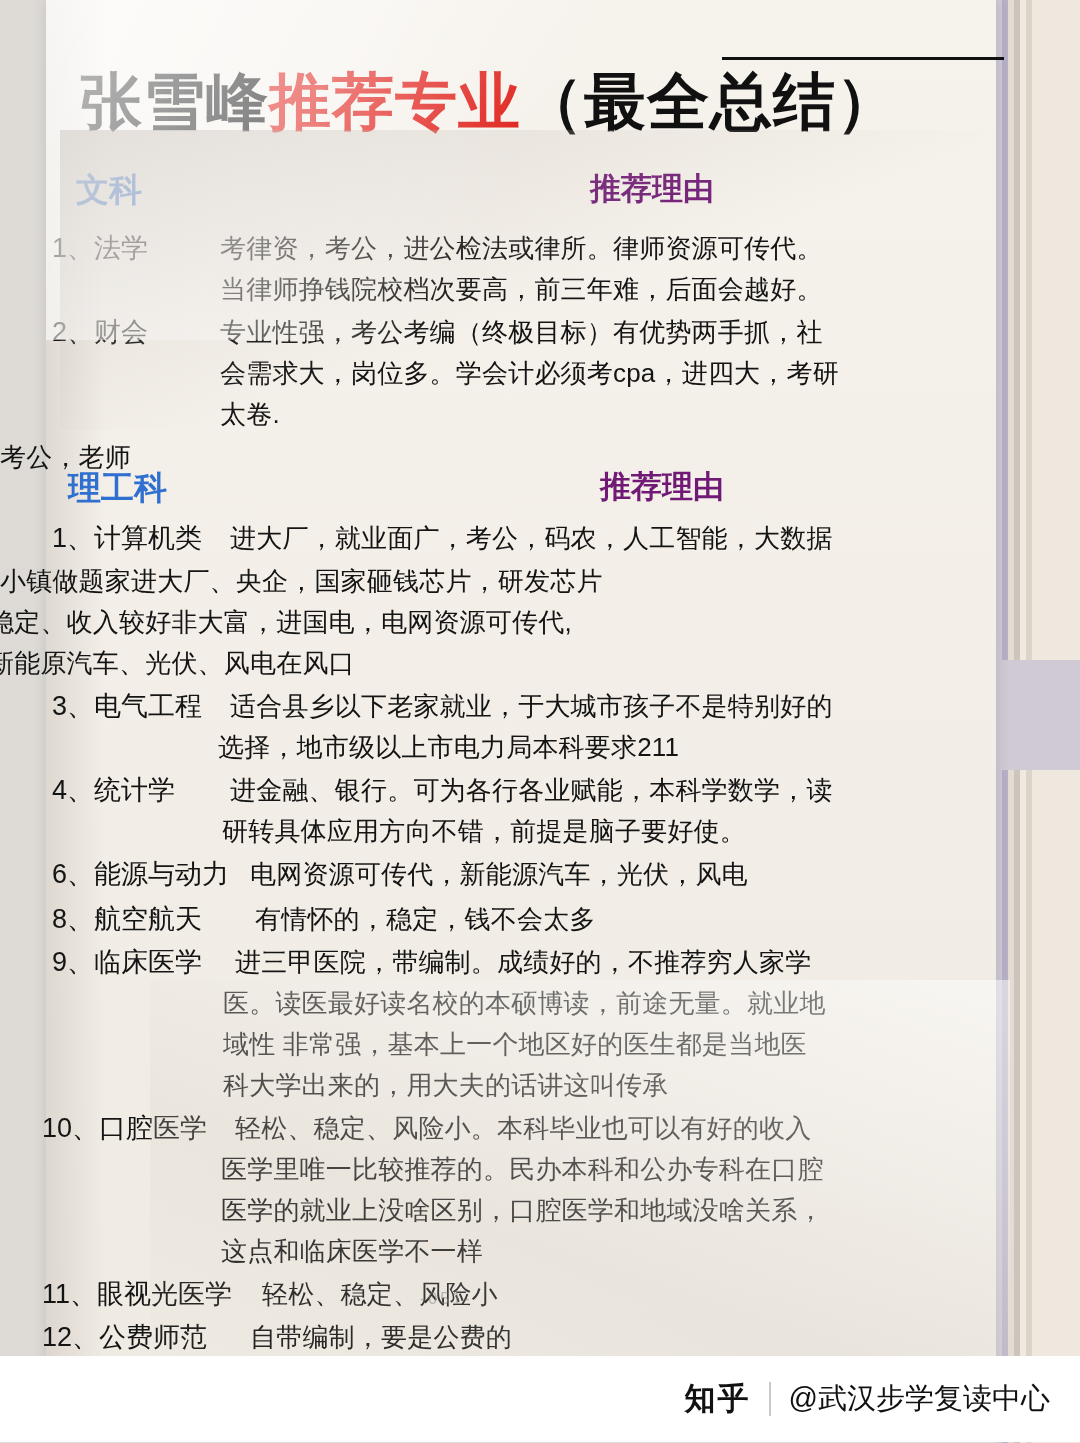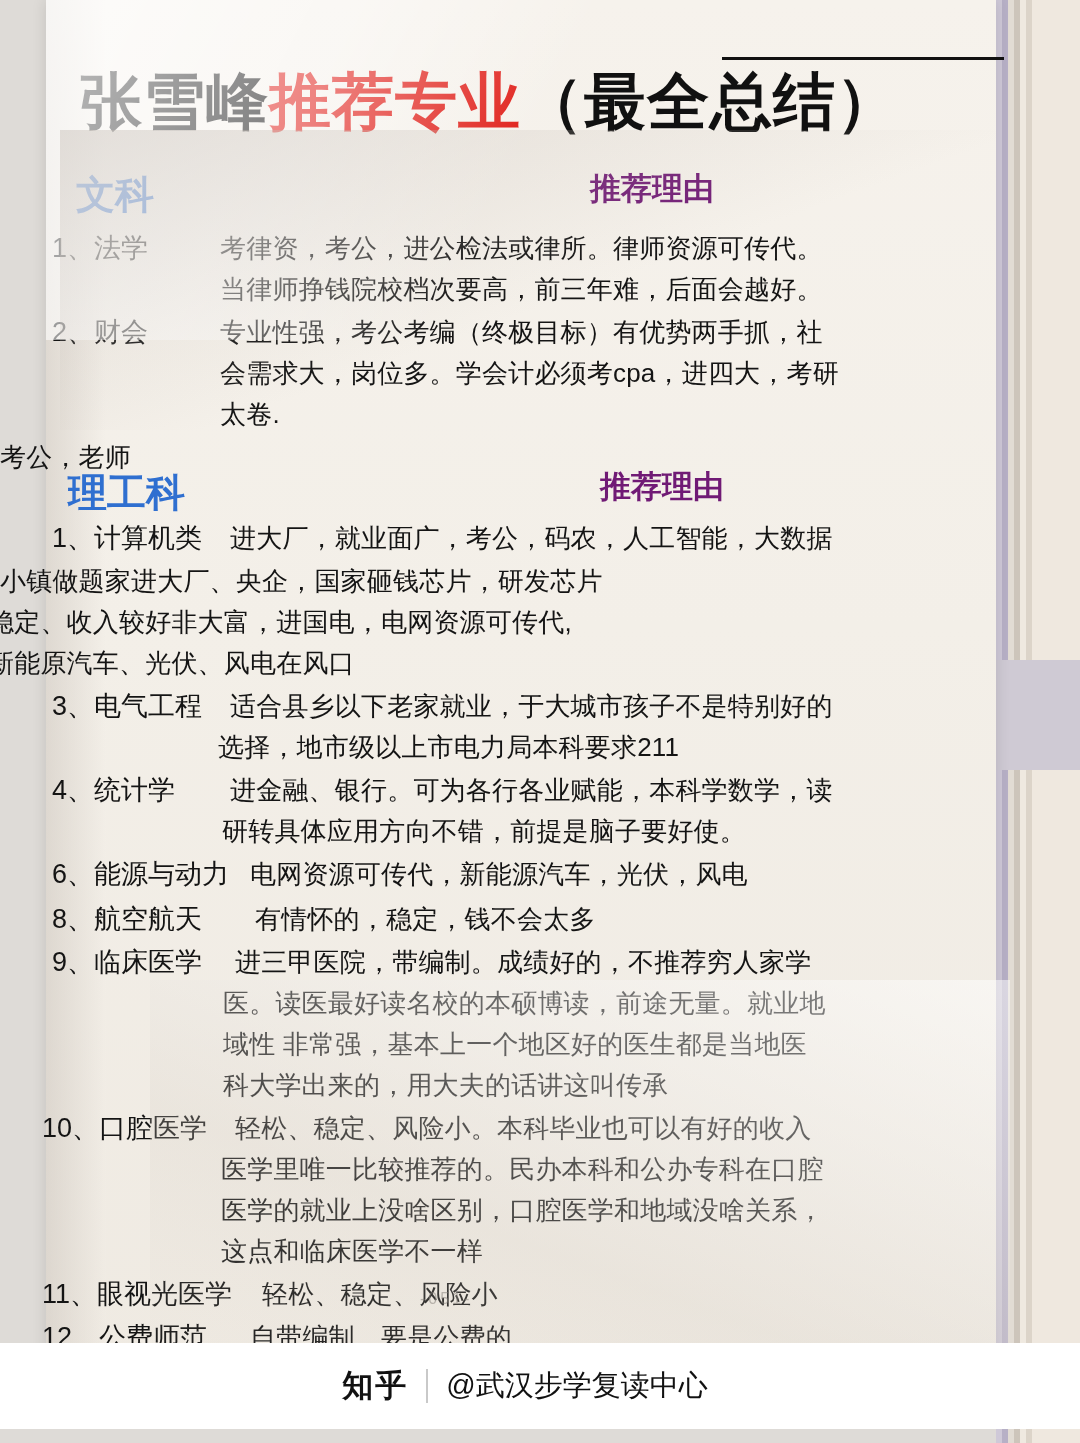--- a/index.html
+++ b/index.html
@@ -72,21 +72,21 @@
   }
 
   
   .section-head {
     position: absolute;
     width: 900px;
     height: 40px;
   }
   .sec-label {
     position: absolute; left: 76px;
-    font-size: 39px; font-weight: bold;
+    font-size: 33px; font-weight: bold;
     color: #2f6fd0;
   }
   .sec-reason {
     position: absolute; left: 590px;
     font-size: 31px; font-weight: bold;
     color: #701a75;
   }
 
   .rows { position: absolute; left: 0; width: 930px; }
   .row {
@@ -113,26 +113,26 @@
     letter-spacing: 0.2px;
   }
   .row .desc .l { display: block; }
 
   
   .indent-a .desc { margin-left: 60px; }
 
   
   .footer {
     position: absolute;
-    left: 0; bottom: 14px;
+    left: 0; bottom: 1px;
     width: 1080px; height: 86px;
     background: #ffffff;
     display: flex;
     align-items: center;
-    justify-content: center;
+    justify-content: flex-end;
     padding-right: 30px;
   }
   .footer .zh {
     font-size: 31px;
     font-weight: bold;
     color: #111;
     letter-spacing: 2px;
   }
   .footer .sep {
     display: inline-block;

